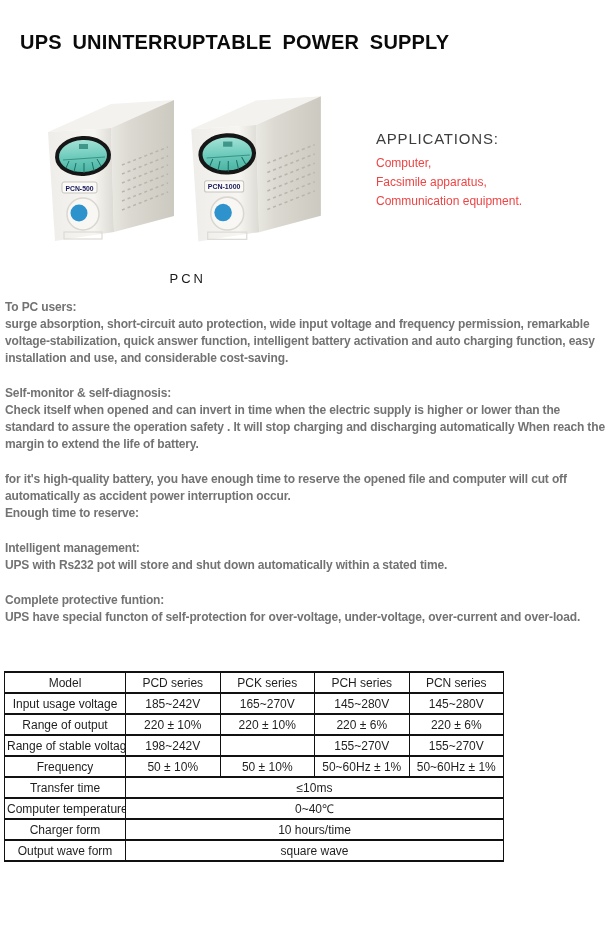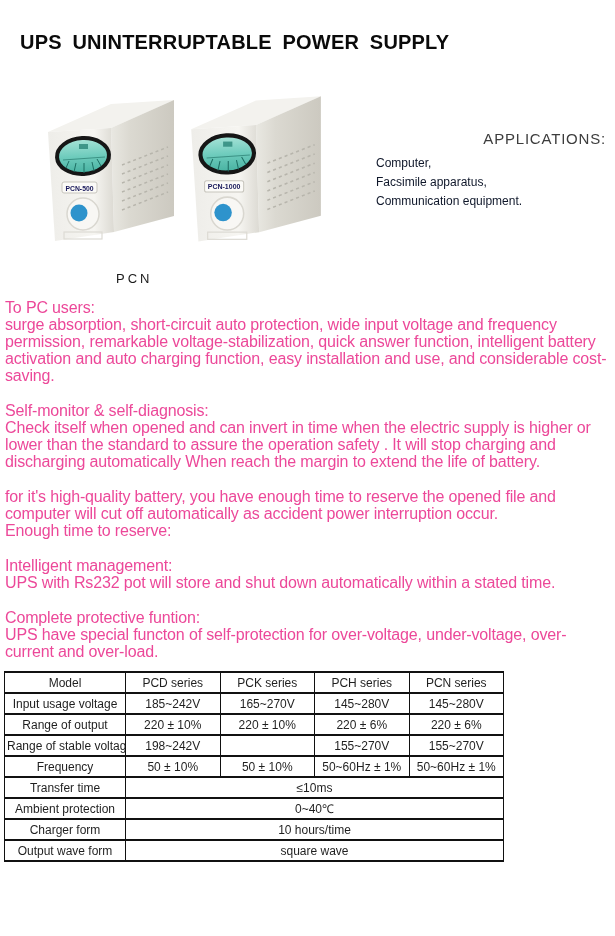--- a/index.html
+++ b/index.html
@@ -10,29 +10,29 @@
   .title {
     position:absolute; left:8px; top:19px; margin:12px;
     font-size:20px; font-weight:700; letter-spacing:0.2px; word-spacing:5px;
     color:#0a0a0a; white-space:nowrap;
   }
   .photo-area { position:absolute; left:0; top:86px; width:375px; height:210px; }
   .ups { position:absolute; }
   .ups.unit1 { left:44px; top:4px; width:132px; height:172px; }
   .ups.unit2 { left:187px; top:0px; width:136px; height:177px; }
   .photo-caption {
-    position:absolute; left:116px; top:185px; width:90px; text-align:left;
+    position:absolute; left:116px; top:185px; width:90px; text-align:right;
     font-size:13px; letter-spacing:3px; color:#1a1a1a;
   }
   .applications { position:absolute; left:376px; top:130px; width:230px; }
-  .app-heading { font-size:15px; letter-spacing:0.8px; color:#3d3d3d; margin-bottom:7px;text-align:right; }
-  .app-item { font-size:12px; line-height:19px; color:#0f172a; }
+  .app-heading { font-size:15px; letter-spacing:0.8px; color:#3d3d3d; margin-bottom:7px; }
+  .app-item { font-size:12px; line-height:19px; color:#ef4444; }
   .body-text {
     position:absolute; left:5px; top:299px; width:606px;
-    font-size:16px; line-height:17px; color:#ec4899; letter-spacing:-0.15px;
+    font-size:12px; line-height:17px; color:#737373; letter-spacing:-0.15px;font-weight:bold;
   }
   .para { margin:0 0 18px 0; }
   .tech-heading {
     position:absolute; left:5px; top:640px;
     font-size:14.5px; letter-spacing:1.5px; word-spacing:3px; color:#3c3c3c;
   }
   table.spec-table {
     position:absolute; left:4px; top:671px; width:500px;
     border-collapse:collapse; table-layout:fixed;
   }
@@ -212,21 +212,21 @@
         <td>50 ± 10%</td>
         <td>50 ± 10%</td>
         <td>50~60Hz ± 1%</td>
         <td>50~60Hz ± 1%</td>
       </tr>
       <tr>
         <td>Transfer time</td>
         <td colspan="4">≤10ms</td>
       </tr>
       <tr>
-        <td>Ambient protection</td>
+        <td>Computer temperature</td>
         <td colspan="4">0~40℃</td>
       </tr>
       <tr>
         <td>Charger form</td>
         <td colspan="4">10 hours/time</td>
       </tr>
       <tr>
         <td>Output wave form</td>
         <td colspan="4">square wave</td>
       </tr>

